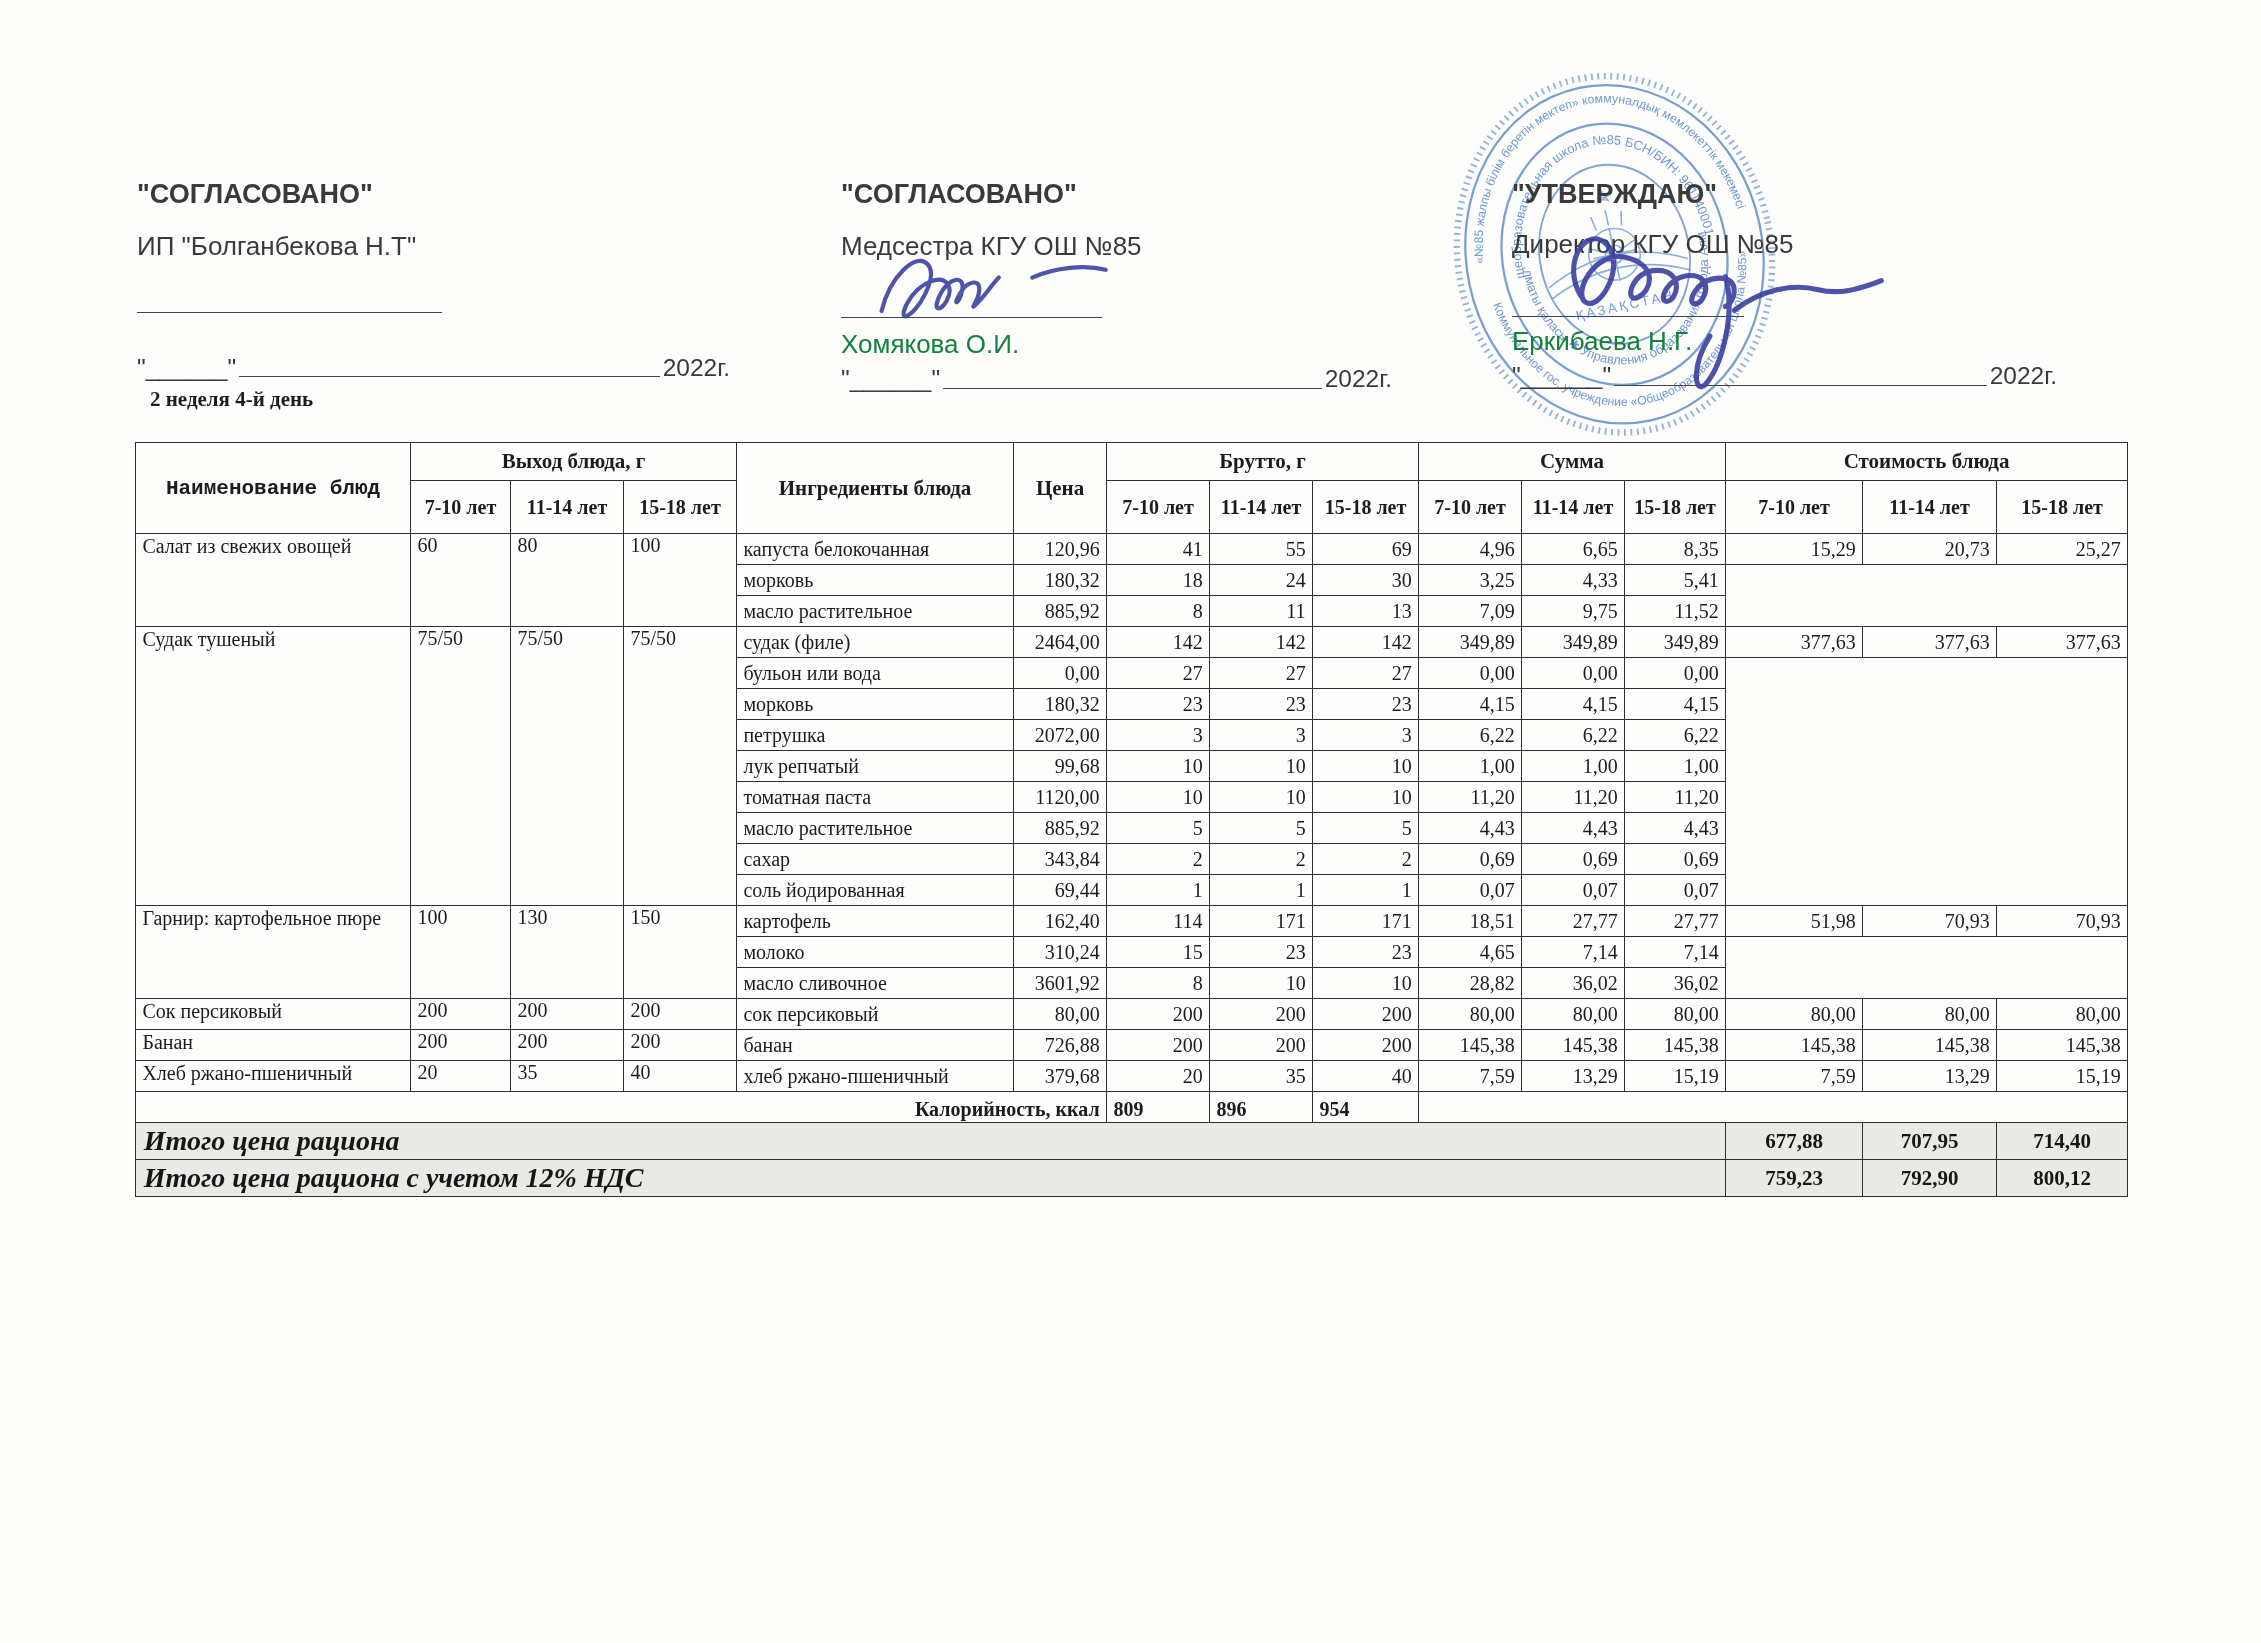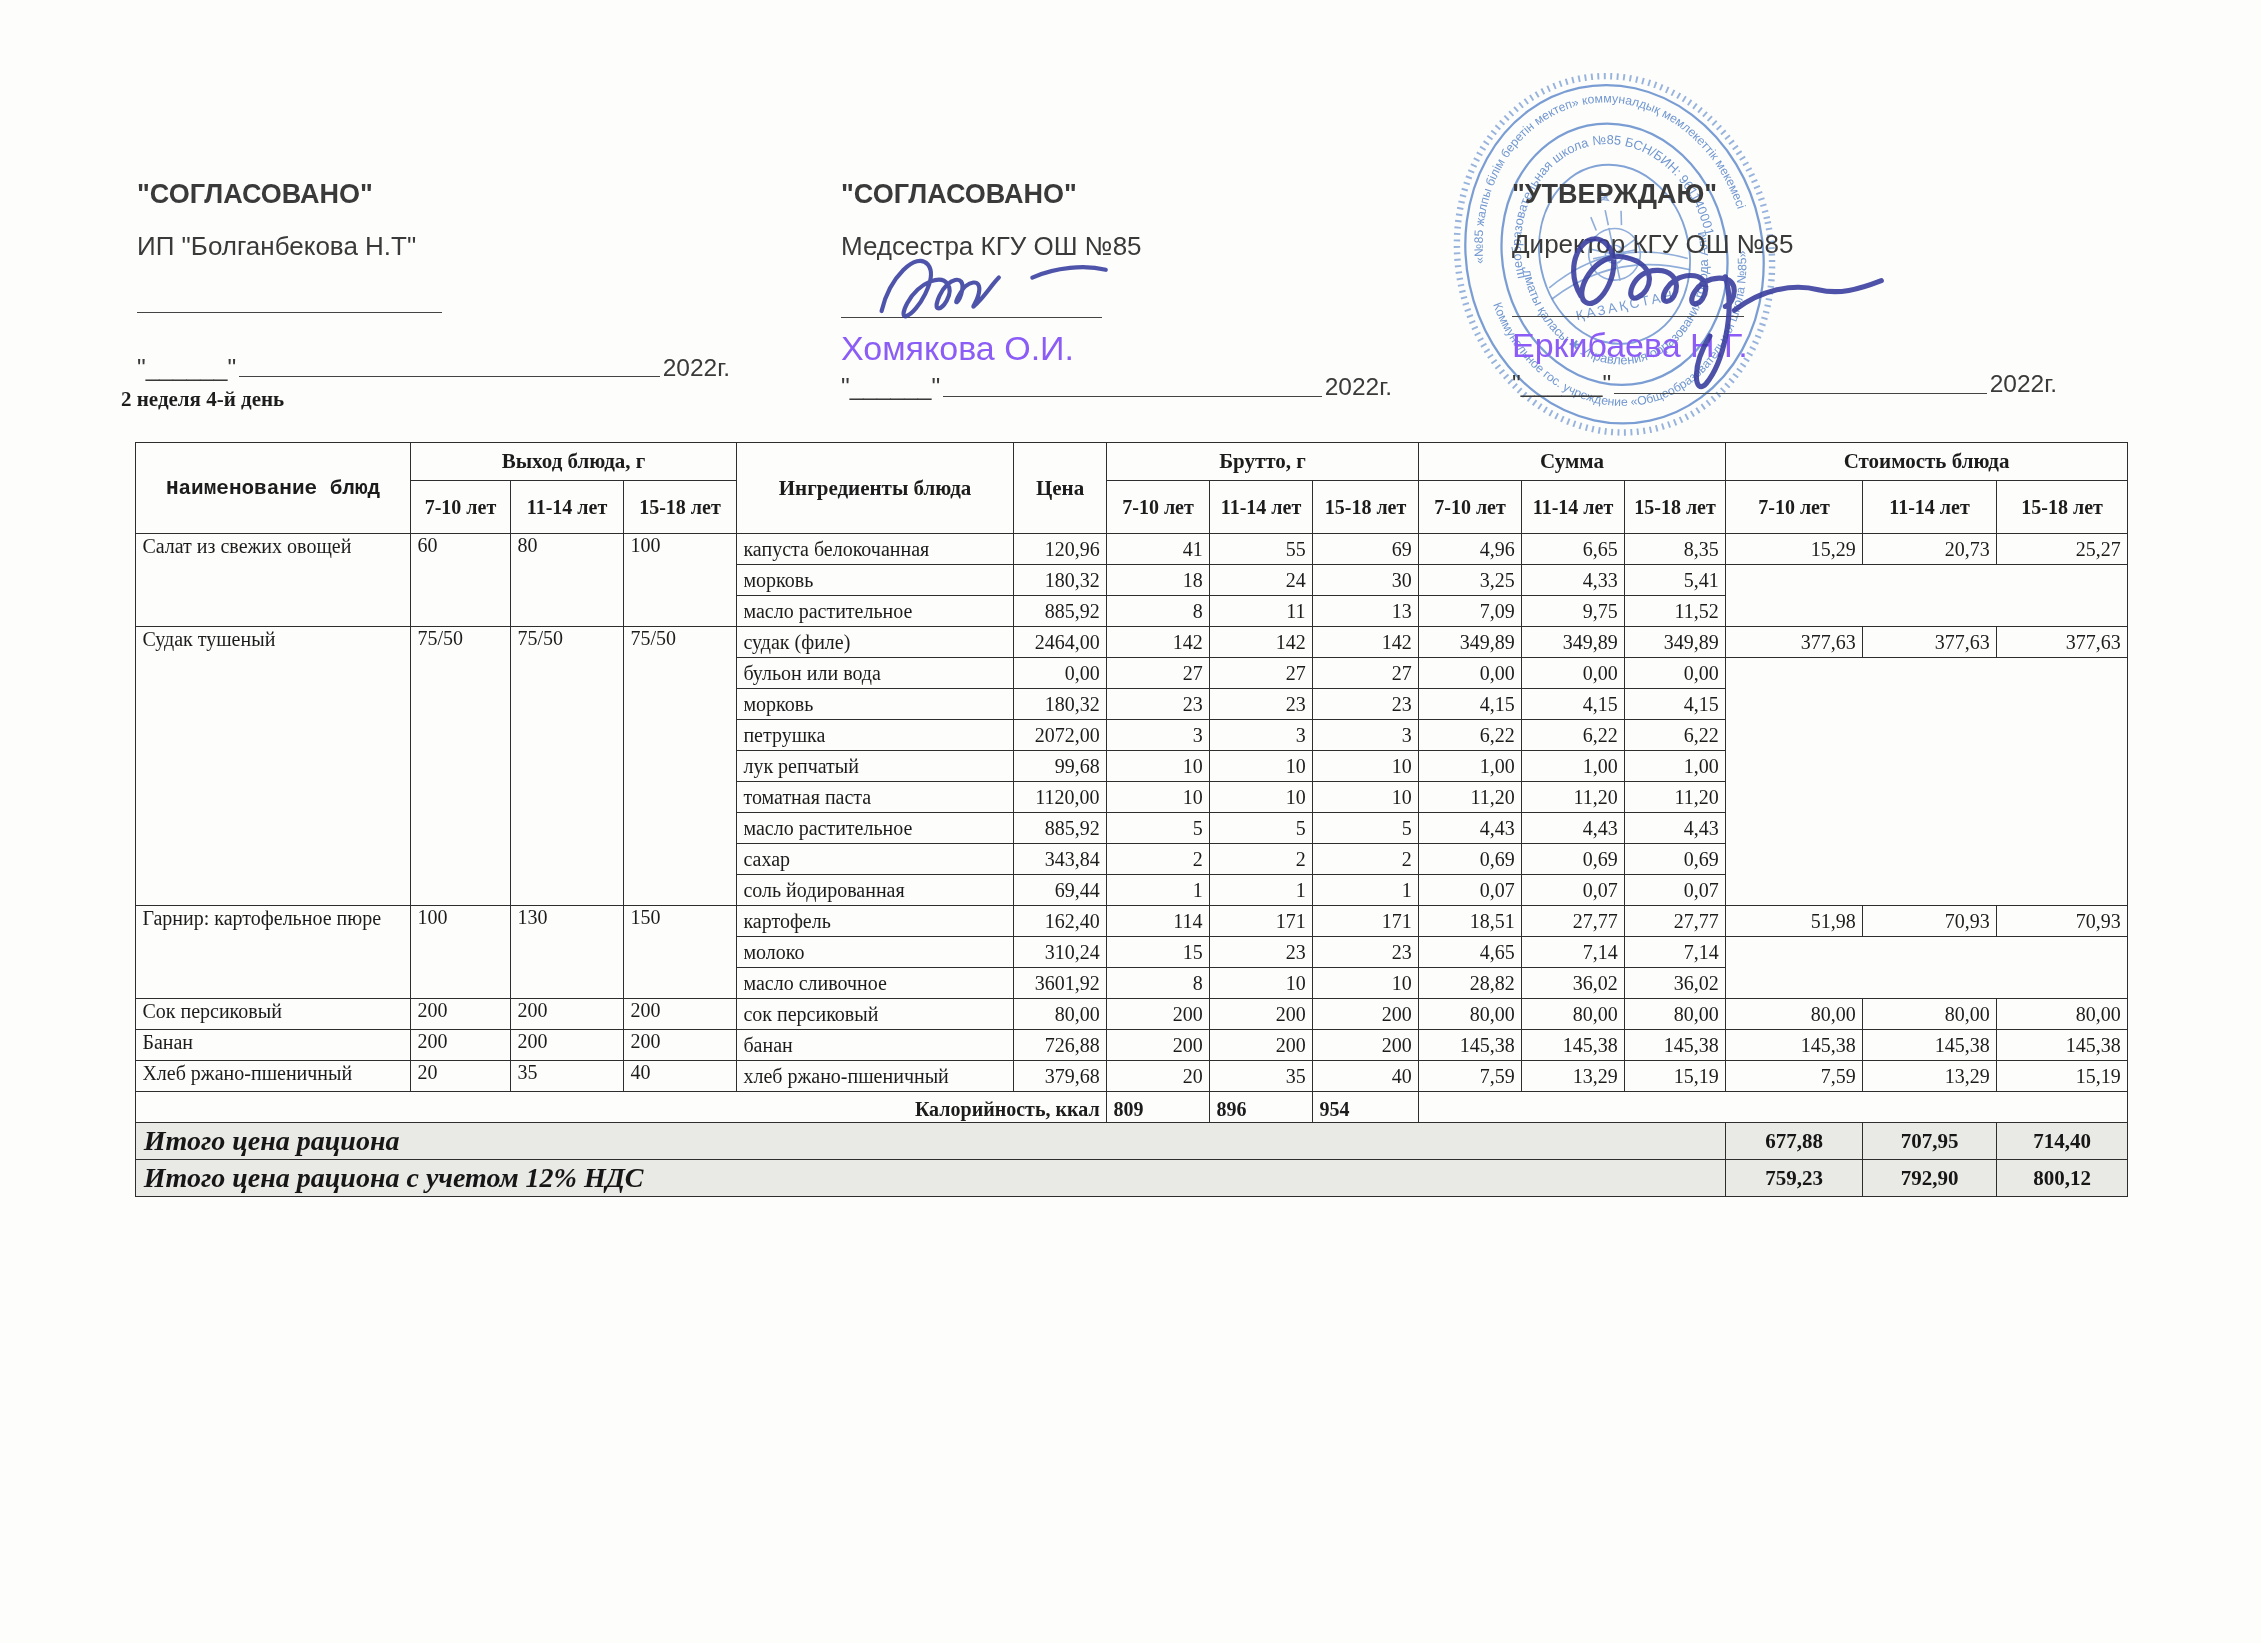--- a/index.html
+++ b/index.html
@@ -2,21 +2,21 @@
 <html style="font-size:10.3px"><head>
 <meta charset="utf-8">
 <style>
   html,body{margin:0;padding:0;background:#e8e8e8;}
   .page{position:relative;width:2261px;height:1644px;background:#fdfdfb;overflow:hidden;
         font-family:"Liberation Sans",sans-serif;color:#2f2f2f;}
   .abs{position:absolute;}
   
   .appr-title{font-size:27px;font-weight:bold;color:#3a3a3a;white-space:nowrap;}
   .appr-sub{font-size:26px;color:#3a3a3a;white-space:nowrap;}
-  .appr-name{font-size:34px;color:#8b5cf6;white-space:nowrap;}
+  .appr-name{font-size:26px;color:#15803d;white-space:nowrap;}
   .sig-rule{border-bottom:1.9px solid #444;height:0;}
   .dateline{display:flex;align-items:flex-end;font-size:24.5px;color:#3a3a3a;}
   .dateline .dl-rule{flex:1;border-bottom:1.9px solid #444;margin:0 2.6px 4.5px 2.6px;height:0;}
   .dateline span{white-space:nowrap;}
   
   .week{font-family:"Liberation Serif",serif;font-weight:bold;font-size:21px;color:#1d1d1d;}
   
   table.grid{border-collapse:collapse;table-layout:fixed;width:1992px;
              font-family:"Liberation Serif",serif;color:#1c1c1c;}
   table.grid td{border:1.3px solid #2e2e2e;font-size:20px;padding:0 6.4px;height:30px;
@@ -125,21 +125,21 @@
   </div>
 
   <svg class="abs" style="left:1541px;top:193px;" width="361" height="232" viewBox="0 0 560 360">
     <g stroke="#3b3f9e" stroke-width="8" fill="none" stroke-linecap="round" opacity=".9">
       <path d="M62,160 C30,108 72,48 102,80 C132,112 92,182 70,170 C48,158 82,88 132,100 C182,112 172,152 150,162 C128,172 140,118 182,120 C222,122 212,166 196,168 C180,170 196,128 232,128 C268,128 256,170 240,172 C224,174 240,133 276,132 C312,131 300,172 286,176"></path>
       <path d="M286,130 C302,185 282,265 256,296 C238,315 232,270 262,222"></path>
       <path d="M300,182 C342,150 390,140 430,150 C462,158 492,150 528,136"></path>
     </g>
   </svg>
 
-  <div class="abs week" style="left:121px;top:387px;">2 неделя 4-й день</div>
+  <div class="abs week" style="left:150px;top:387px;">2 неделя 4-й день</div>
 
   <table class="grid abs" style="left:135px;top:442px;">
     <colgroup>
       <col style="width:275px">
         <col style="width:100px">
         <col style="width:113px">
         <col style="width:113px">
       <col style="width:277px">
         <col style="width:93px">
         <col style="width:103px">

